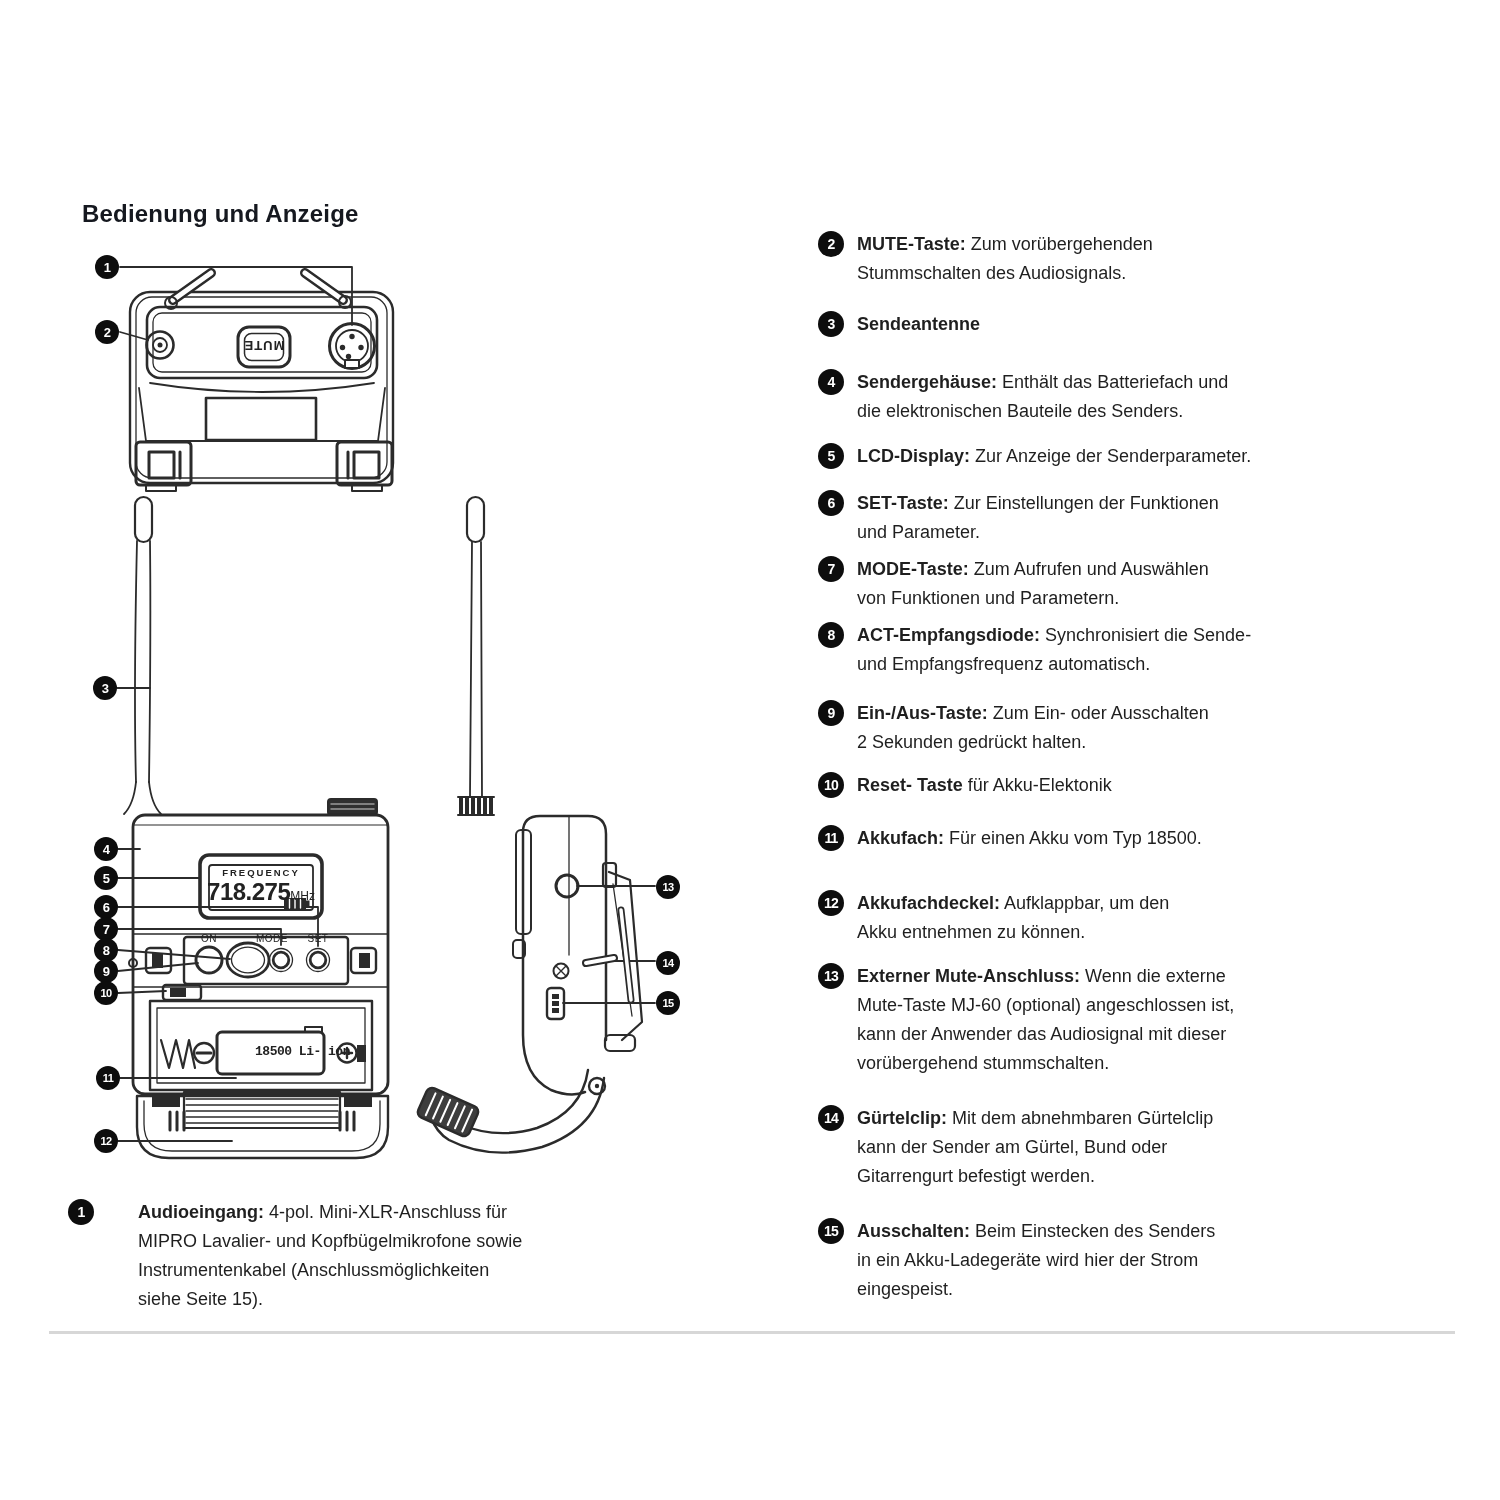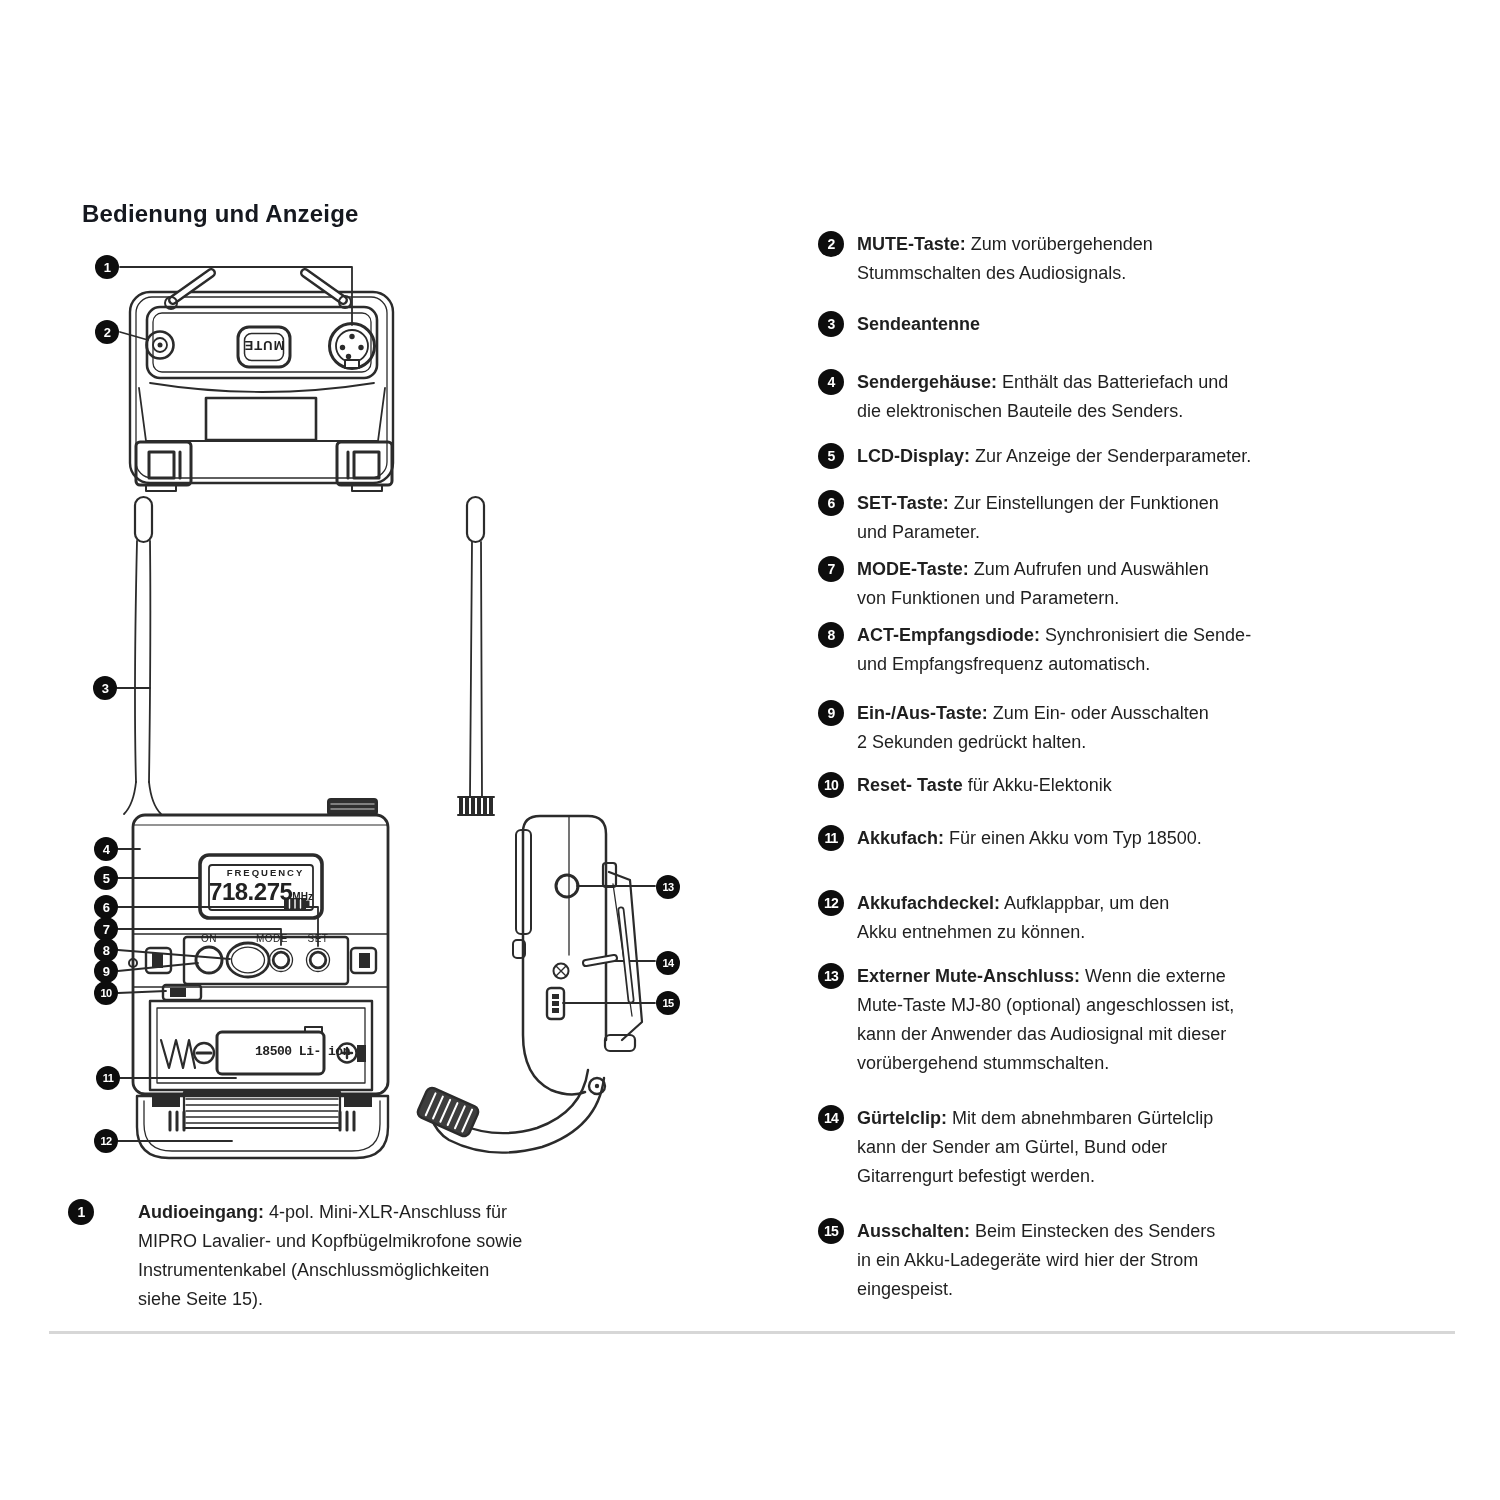--- a/index.html
+++ b/index.html
@@ -22,24 +22,24 @@
   .etext b{font-weight:bold;}
   .txt{white-space:pre-line;}
   .item1{left:68px;top:1198px;width:640px;}
   .item1 .badge{margin-right:16px;}
   .item1 .etext{width:590px;margin-left:28px;}
   .divider{left:49px;top:1331px;width:1406px;height:3px;background:#d7d7d7;}
   
   .devlbl{position:absolute;text-align:center;color:#222;}
   .mute-lbl{left:238px;top:338px;width:52px;font-size:13px;font-weight:bold;letter-spacing:1px;
             transform:rotate(180deg);}
-  .freq-ttl{left:209px;top:867px;width:113px;font-size:9.5px;font-weight:bold;letter-spacing:2px;text-align:center;}
+  .freq-ttl{left:209px;top:867px;width:104px;font-size:9.5px;font-weight:bold;letter-spacing:2px;text-align:center;}
   .freq-val{left:209px;top:878px;width:104px;display:flex;justify-content:center;align-items:baseline;}
   .freq-val .big{font-size:24px;font-weight:bold;letter-spacing:-.5px;}
-  .freq-val .unit{font-size:10px;font-weight:bold;}
+  .freq-val .unit{font-size:12px;font-weight:normal;}
   .btn-lbl{font-size:10px;font-weight:normal;letter-spacing:.5px;}
   .on-lbl{left:195px;top:933px;width:28px;}
   .mode-lbl{left:253px;top:933px;width:38px;}
   .set-lbl{left:302px;top:933px;width:32px;}
   .batt-lbl{left:217px;top:1044px;width:107px;font-family:"Liberation Mono", monospace;
             font-size:13px;font-weight:bold;letter-spacing:-.5px;padding-left:32px;}
   svg{position:absolute;left:0;top:0;}
 </style>
 </head>
 <body>
@@ -283,21 +283,21 @@
       <p class="etext"><b>Akkufach:</b> <span class="txt">Für einen Akku vom Typ 18500.</span></p>
     </div>
     <div class="entry" style="margin-top:36px">
       <span class="badge">12</span>
       <p class="etext"><b>Akkufachdeckel:</b> <span class="txt">Aufklappbar, um den
 Akku entnehmen zu können.</span></p>
     </div>
     <div class="entry" style="margin-top:15px">
       <span class="badge">13</span>
       <p class="etext"><b>Externer Mute-Anschluss:</b> <span class="txt">Wenn die externe
-Mute-Taste MJ-80 (optional) angeschlossen ist,
+Mute-Taste MJ-60 (optional) angeschlossen ist,
 kann der Anwender das Audiosignal mit dieser
 vorübergehend stummschalten.</span></p>
     </div>
     <div class="entry" style="margin-top:26px">
       <span class="badge">14</span>
       <p class="etext"><b>Gürtelclip:</b> <span class="txt">Mit dem abnehmbaren Gürtelclip
 kann der Sender am Gürtel, Bund oder
 Gitarrengurt befestigt werden.</span></p>
     </div>
     <div class="entry" style="margin-top:26px">

